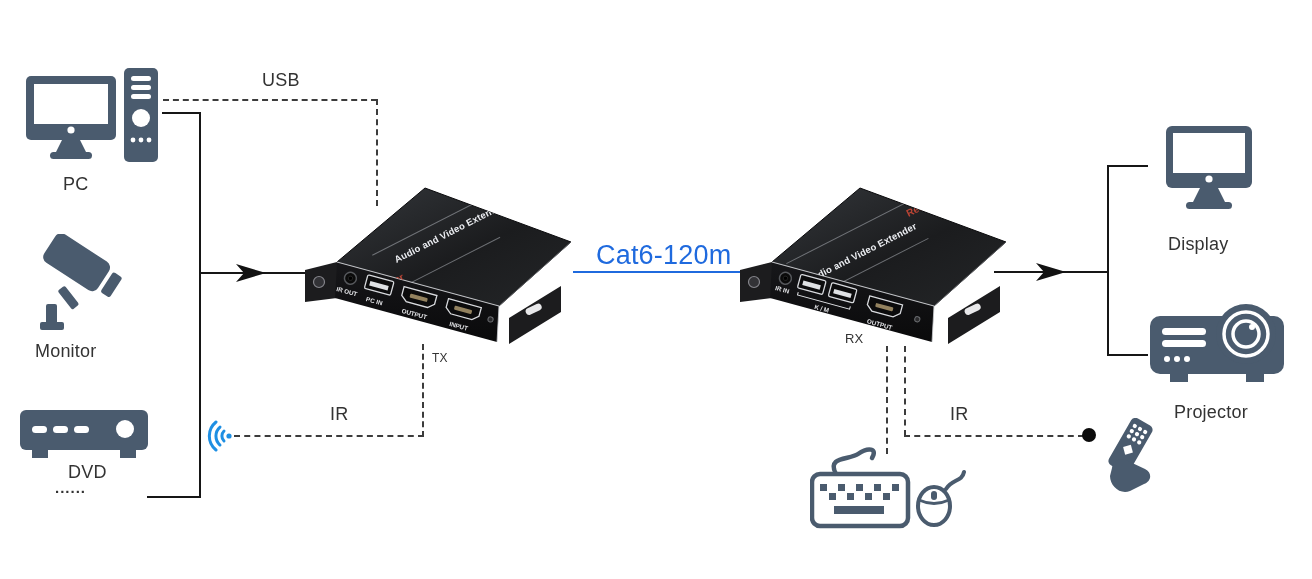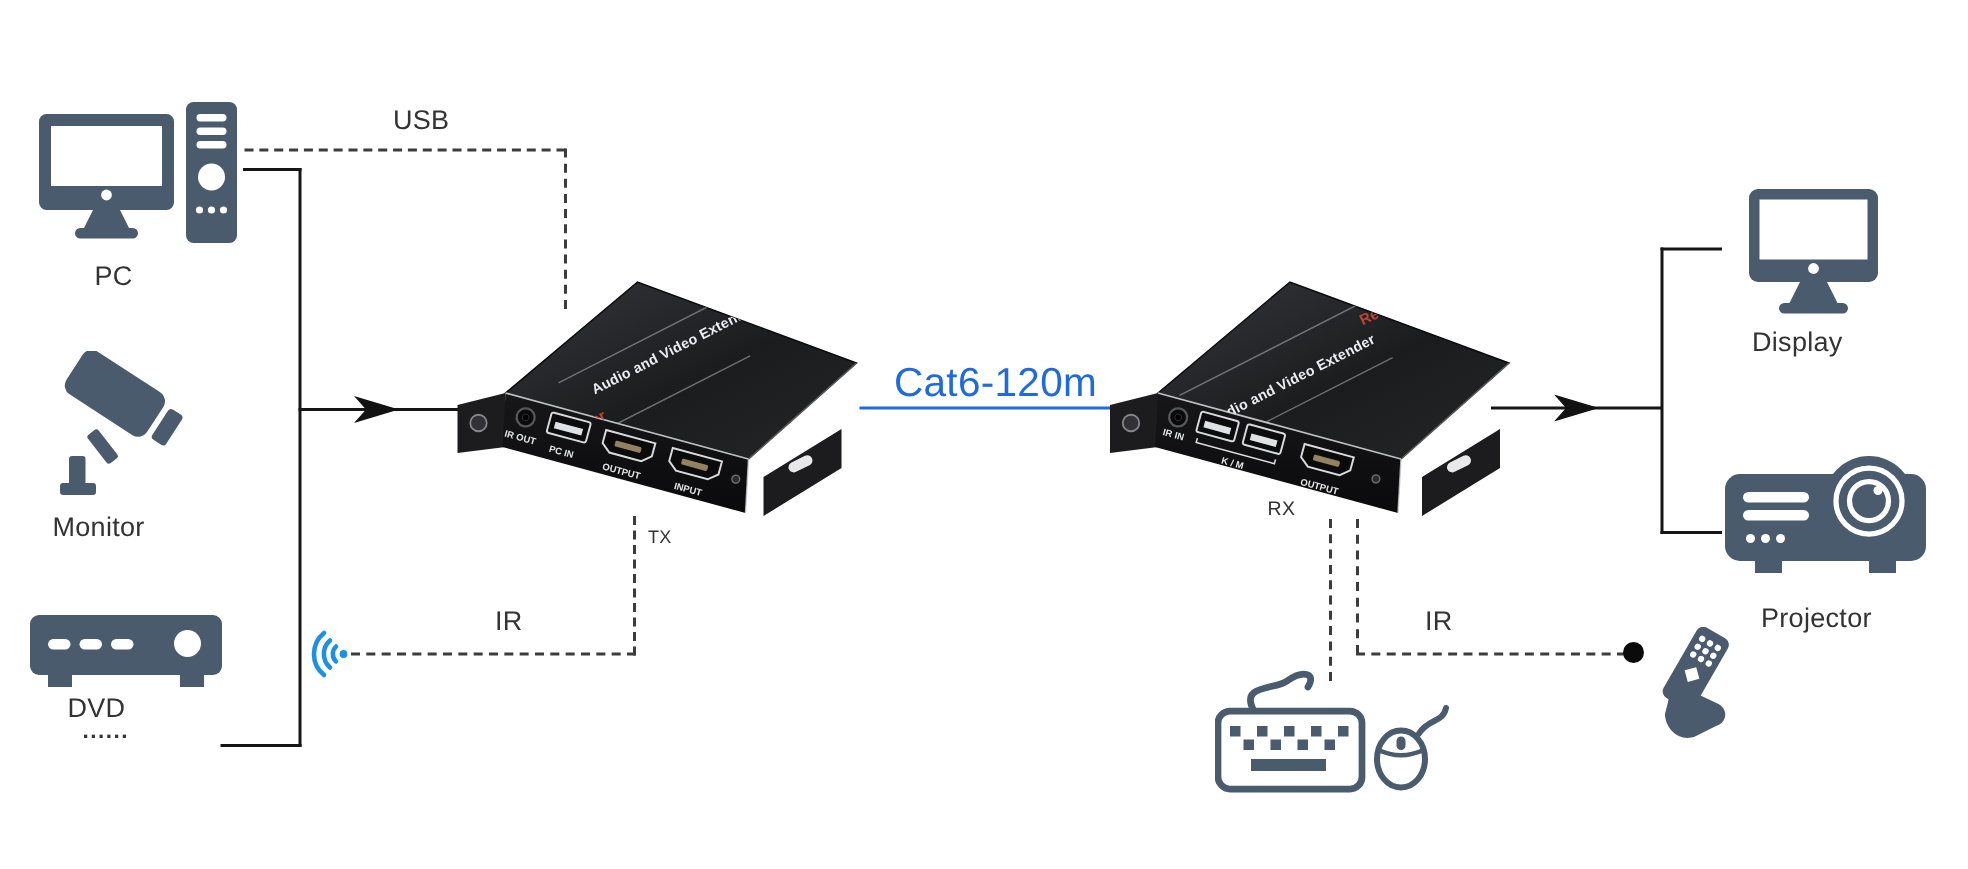--- a/index.html
+++ b/index.html
@@ -53,21 +53,21 @@
 
   <svg class="abs" style="left:20px;top:410px" width="128" height="50" viewBox="0 0 128 50">
     <rect x="0" y="0" width="128" height="40" rx="6" fill="var(--icon-slate)"></rect>
     <rect x="12" y="16" width="15" height="7" rx="3.5" fill="#fff"></rect>
     <rect x="33" y="16" width="15" height="7" rx="3.5" fill="#fff"></rect>
     <rect x="54" y="16" width="15" height="7" rx="3.5" fill="#fff"></rect>
     <circle cx="105" cy="19" r="9" fill="#fff"></circle>
     <rect x="12" y="40" width="16" height="8" fill="var(--icon-slate)"></rect>
     <rect x="100" y="40" width="16" height="8" fill="var(--icon-slate)"></rect>
   </svg>
-  <div class="label center" style="left:45px;top:462px;width:60px">DVD</div>
+  <div class="label center" style="left:68px;top:462px;width:60px">DVD</div>
   <div class="label center" style="left:55px;top:479px;width:60px;font-size:15px;font-weight:bold;letter-spacing:1px">......</div>
 
   <div class="hline" style="left:162px;top:112px;width:39px"></div>
   <div class="vline" style="left:199px;top:112px;height:386px"></div>
   <div class="hline" style="left:147px;top:496px;width:54px"></div>
   <div class="hline" style="left:199px;top:272px;width:108px"></div>
   <svg class="abs" style="left:236px;top:264px" width="30" height="18" viewBox="0 0 30 18">
     <polygon points="0,0 30,9 0,18 8,9" fill="#121212"></polygon>
   </svg>
 
@@ -204,21 +204,21 @@
   <div class="hline" style="left:1107px;top:165px;width:41px"></div>
   <div class="hline" style="left:1107px;top:354px;width:41px"></div>
 
   <svg class="abs" style="left:1166px;top:126px" width="86" height="88" viewBox="0 0 86 88">
     <rect x="0" y="0" width="86" height="62" rx="6" fill="var(--icon-slate)"></rect>
     <rect x="7" y="7" width="72" height="40" fill="#fff"></rect>
     <circle cx="43" cy="53" r="3.6" fill="#fff"></circle>
     <path d="M34,62 h18 l7,14 h-32 z" fill="var(--icon-slate)"></path>
     <rect x="20" y="76" width="46" height="7" rx="3.5" fill="var(--icon-slate)"></rect>
   </svg>
-  <div class="label center" style="left:1168px;top:218px;width:82px">Display</div>
+  <div class="label center" style="left:1168px;top:234px;width:82px">Display</div>
 
   <svg class="abs" style="left:1150px;top:296px" width="134" height="92" viewBox="0 0 134 92">
     <rect x="0" y="20" width="134" height="58" rx="10" fill="var(--icon-slate)"></rect>
     <circle cx="96" cy="38" r="30" fill="var(--icon-slate)"></circle>
     <circle cx="96" cy="38" r="22" fill="none" stroke="#fff" stroke-width="3.5"></circle>
     <circle cx="96" cy="38" r="13" fill="none" stroke="#fff" stroke-width="3.5"></circle>
     <circle cx="102" cy="31" r="3" fill="#fff"></circle>
     <rect x="12" y="32" width="44" height="7" rx="3.5" fill="#fff"></rect>
     <rect x="12" y="44" width="44" height="7" rx="3.5" fill="#fff"></rect>
     <circle cx="17" cy="63" r="3" fill="#fff"></circle>

